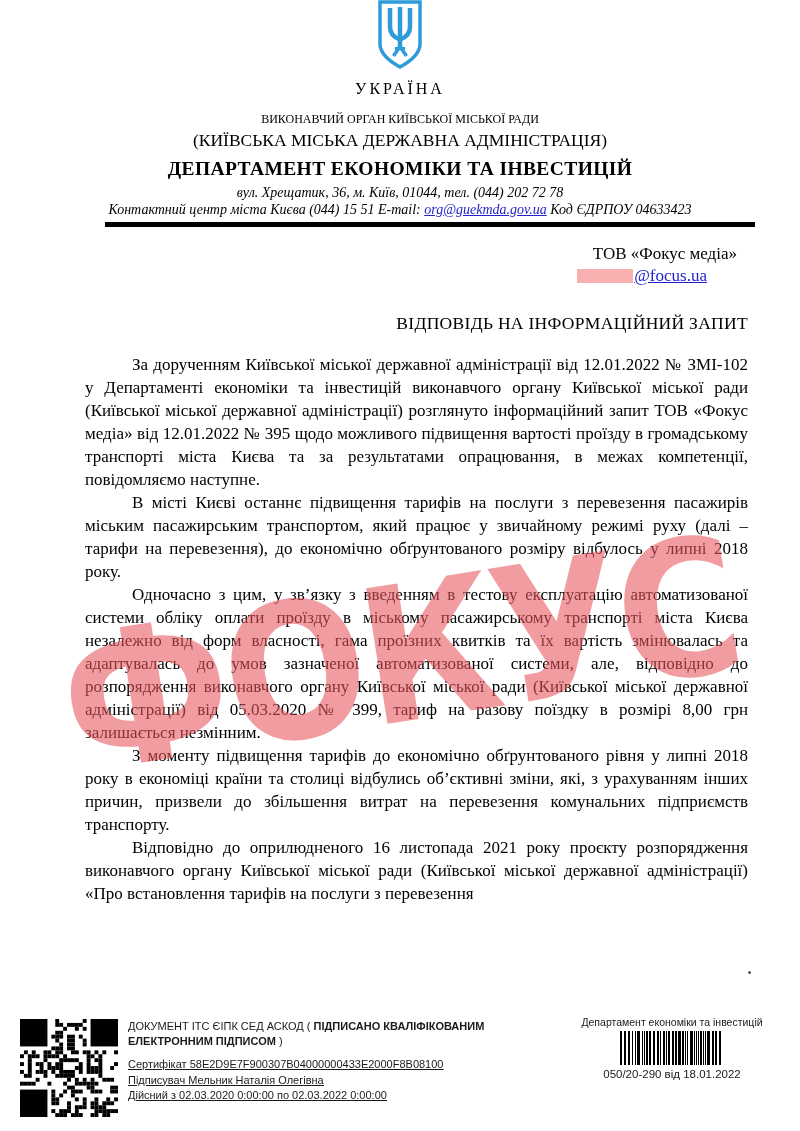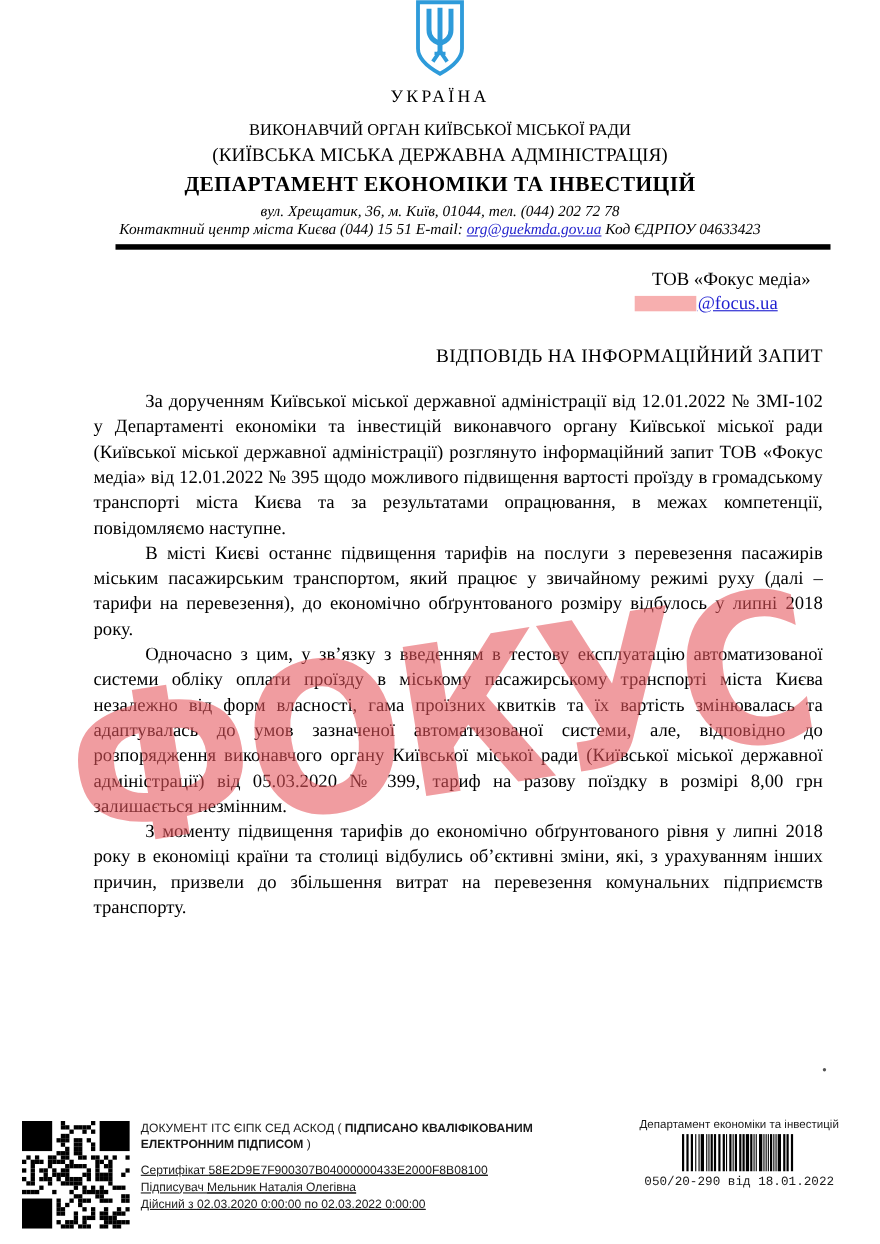--- a/index.html
+++ b/index.html
@@ -2,21 +2,21 @@
 <html><head>
 <meta charset="utf-8">
 <style>
   html,body{margin:0;padding:0;background:#fff;}
   .page{position:relative;width:800px;height:1131px;background:#fff;overflow:hidden;
         font-family:"Liberation Serif", serif;color:#000;}
   
   .letterhead{text-align:center;position:relative;z-index:1;}
   .emblem{display:block;margin:0 auto;}
   .country{margin-top:10px;font-size:16px;letter-spacing:3px;}
-  .org1{margin-top:11px;font-size:15px;line-height:21px;}
+  .org1{margin-top:11px;font-size:12px;line-height:21px;}
   .org2{font-size:17.5px;line-height:21px;}
   .dept{margin-top:7px;font-size:19.5px;font-weight:bold;letter-spacing:0.4px;}
   .addr{margin-top:5px;font-size:14px;font-style:italic;line-height:16.5px;}
   .contact{font-size:14px;font-style:italic;line-height:16.5px;}
   .contact a{color:#2222cc;}
   .rule{margin:4px 45px 0 105px;height:5px;background:#000;}
   
   .recipient{margin:16px 63px 0 0;text-align:right;position:relative;z-index:1;font-size:17px;line-height:22px;}
   .recipient-email{padding-right:30px;}
   .redaction{display:inline-block;width:56px;height:14px;background:#F7AFAF;vertical-align:-2px;margin-right:1px;}
@@ -38,21 +38,21 @@
   .sig-text{position:absolute;left:108px;top:4px;width:372px;font-family:"Liberation Sans", sans-serif;
             font-size:11px;line-height:15px;color:#1a1a1a;}
   .sig-system{margin-bottom:8px;}
   .sig-row{line-height:15.5px;text-decoration:underline;}
   .u{text-decoration:underline;}
   .reg-block{position:absolute;left:572px;top:1016px;width:200px;z-index:1;text-align:center;
              font-family:"Liberation Sans", sans-serif;color:#1a1a1a;}
   .reg-dept{font-size:10.5px;line-height:13px;}
   .barcode{margin:2px auto 0;width:105px;height:34px;}
   .barcode svg rect{fill:#000;}
-  .reg-num{margin-top:3px;font-size:11.5px;font-family:Liberation Mono, monospace;}
+  .reg-num{margin-top:3px;font-size:11.5px;}
 </style>
 </head>
 <body>
 
 <div class="page">
 
   <header class="letterhead">
     <span>
       <svg class="emblem" width="50" height="70" viewBox="0 0 100 140" xmlns="http://www.w3.org/2000/svg">
         <path d="M10 4 H90 V88 Q90 112 50 134 Q10 112 10 88 Z" fill="none" stroke="#2E9BDA" stroke-width="7"></path>
@@ -76,20 +76,21 @@
     <div class="recipient-email"><span class="redaction"></span><a href="#" class="u">@focus.ua</a></div>
   </div>
 
   <h1 class="doc-title">ВІДПОВІДЬ НА ІНФОРМАЦІЙНИЙ ЗАПИТ</h1>
 
   <main class="body-text">
     <p>За дорученням Київської міської державної адміністрації від 12.01.2022 № ЗМІ-102 у Департаменті економіки та інвестицій виконавчого органу Київської міської ради (Київської міської державної адміністрації) розглянуто інформаційний запит ТОВ «Фокус медіа» від 12.01.2022 № 395 щодо можливого підвищення вартості проїзду в громадському транспорті міста Києва та за результатами опрацювання, в межах компетенції, повідомляємо наступне.</p>
     <p>В місті Києві останнє підвищення тарифів на послуги з перевезення пасажирів міським пасажирським транспортом, який працює у звичайному режимі руху (далі – тарифи на перевезення), до економічно обґрунтованого розміру відбулось у липні 2018 року.</p>
     <p>Одночасно з цим, у зв’язку з введенням в тестову експлуатацію автоматизованої системи обліку оплати проїзду в міському пасажирському транспорті міста Києва незалежно від форм власності, гама проїзних квитків та їх вартість змінювалась та адаптувалась до умов зазначеної автоматизованої системи, але, відповідно до розпорядження виконавчого органу Київської міської ради (Київської міської державної адміністрації) від 05.03.2020 № 399, тариф на разову поїздку в розмірі 8,00 грн залишається незмінним.</p>
     <p>З моменту підвищення тарифів до економічно обґрунтованого рівня у липні 2018 року в економіці країни та столиці відбулись об’єктивні зміни, які, з урахуванням інших причин, призвели до збільшення витрат на перевезення комунальних підприємств транспорту.</p>
+    <p>Відповідно до оприлюдненого 16 листопада 2021 року проєкту розпорядження виконавчого органу Київської міської ради (Київської міської державної адміністрації) «Про встановлення тарифів на послуги з перевезення</p>
   </main>
 
   <div class="watermark">ФОКУС</div>
   <span class="stray-dot"></span>
 
   <footer>
     <div class="sig-block">
       <div class="qr"><svg xmlns="http://www.w3.org/2000/svg" width="98" height="98" viewBox="0 0 100 100">
             <rect x="36" y="0" width="4" height="4"></rect>
             <rect x="64" y="0" width="4" height="4"></rect>

